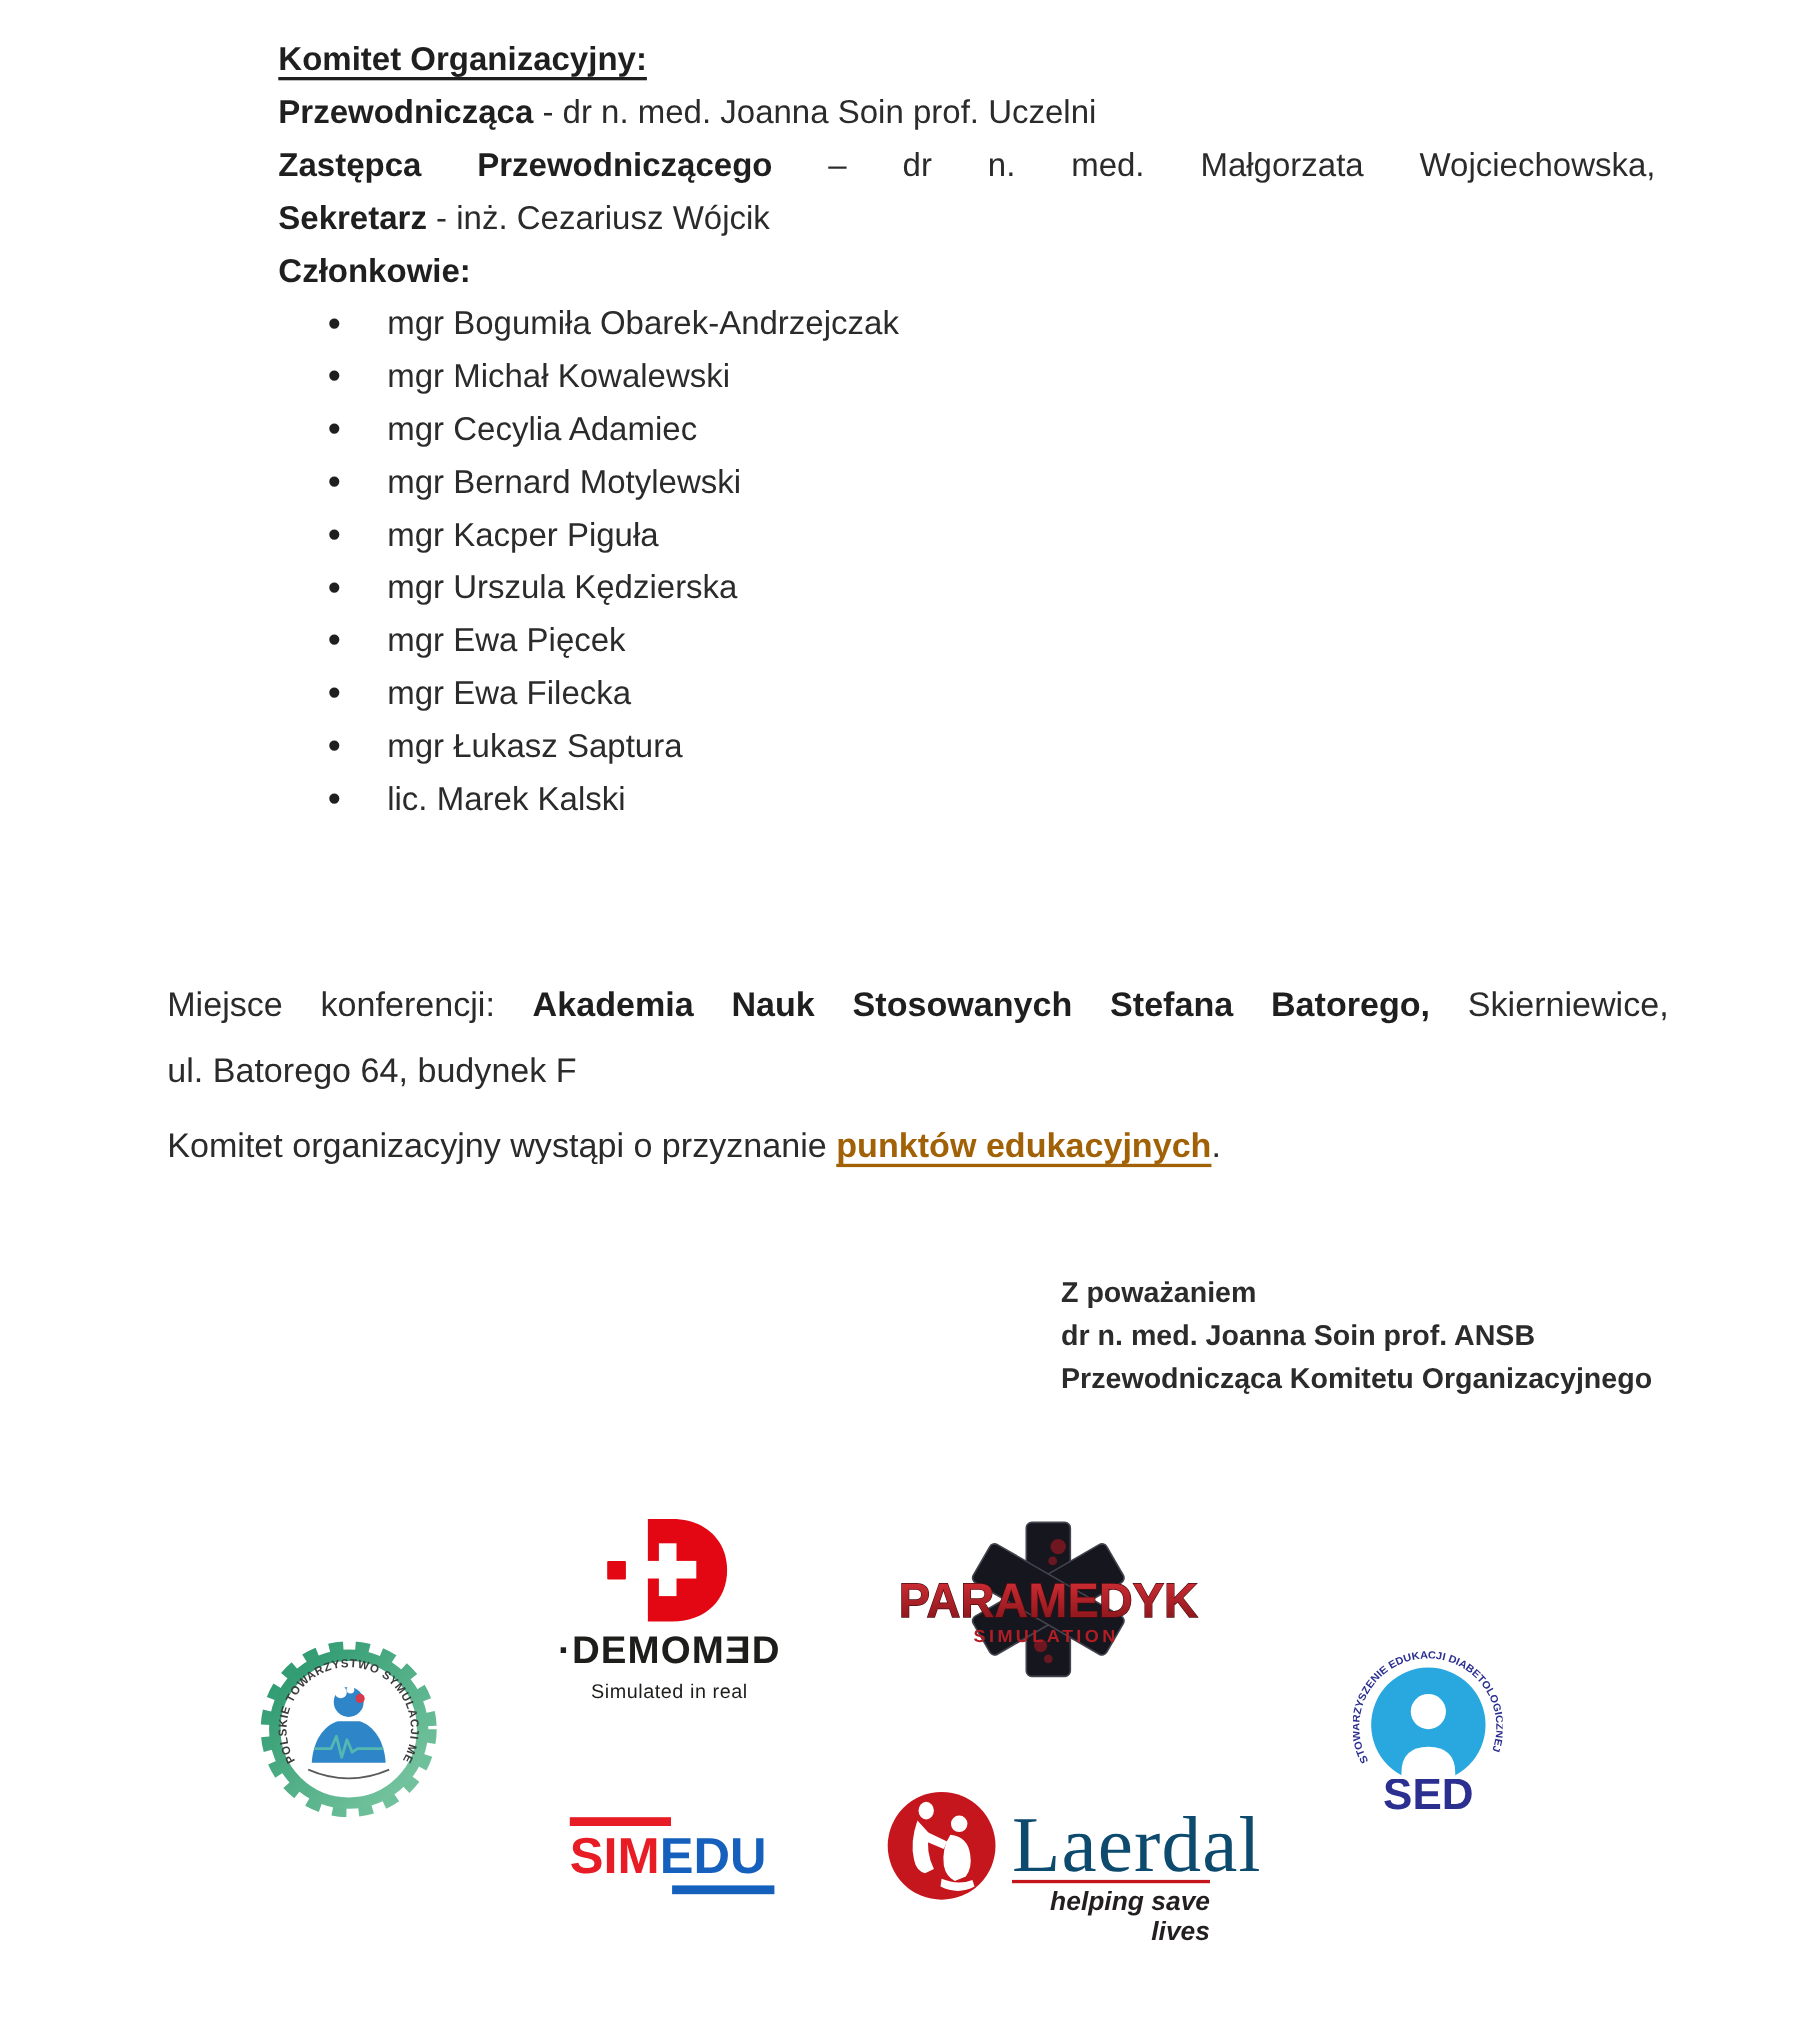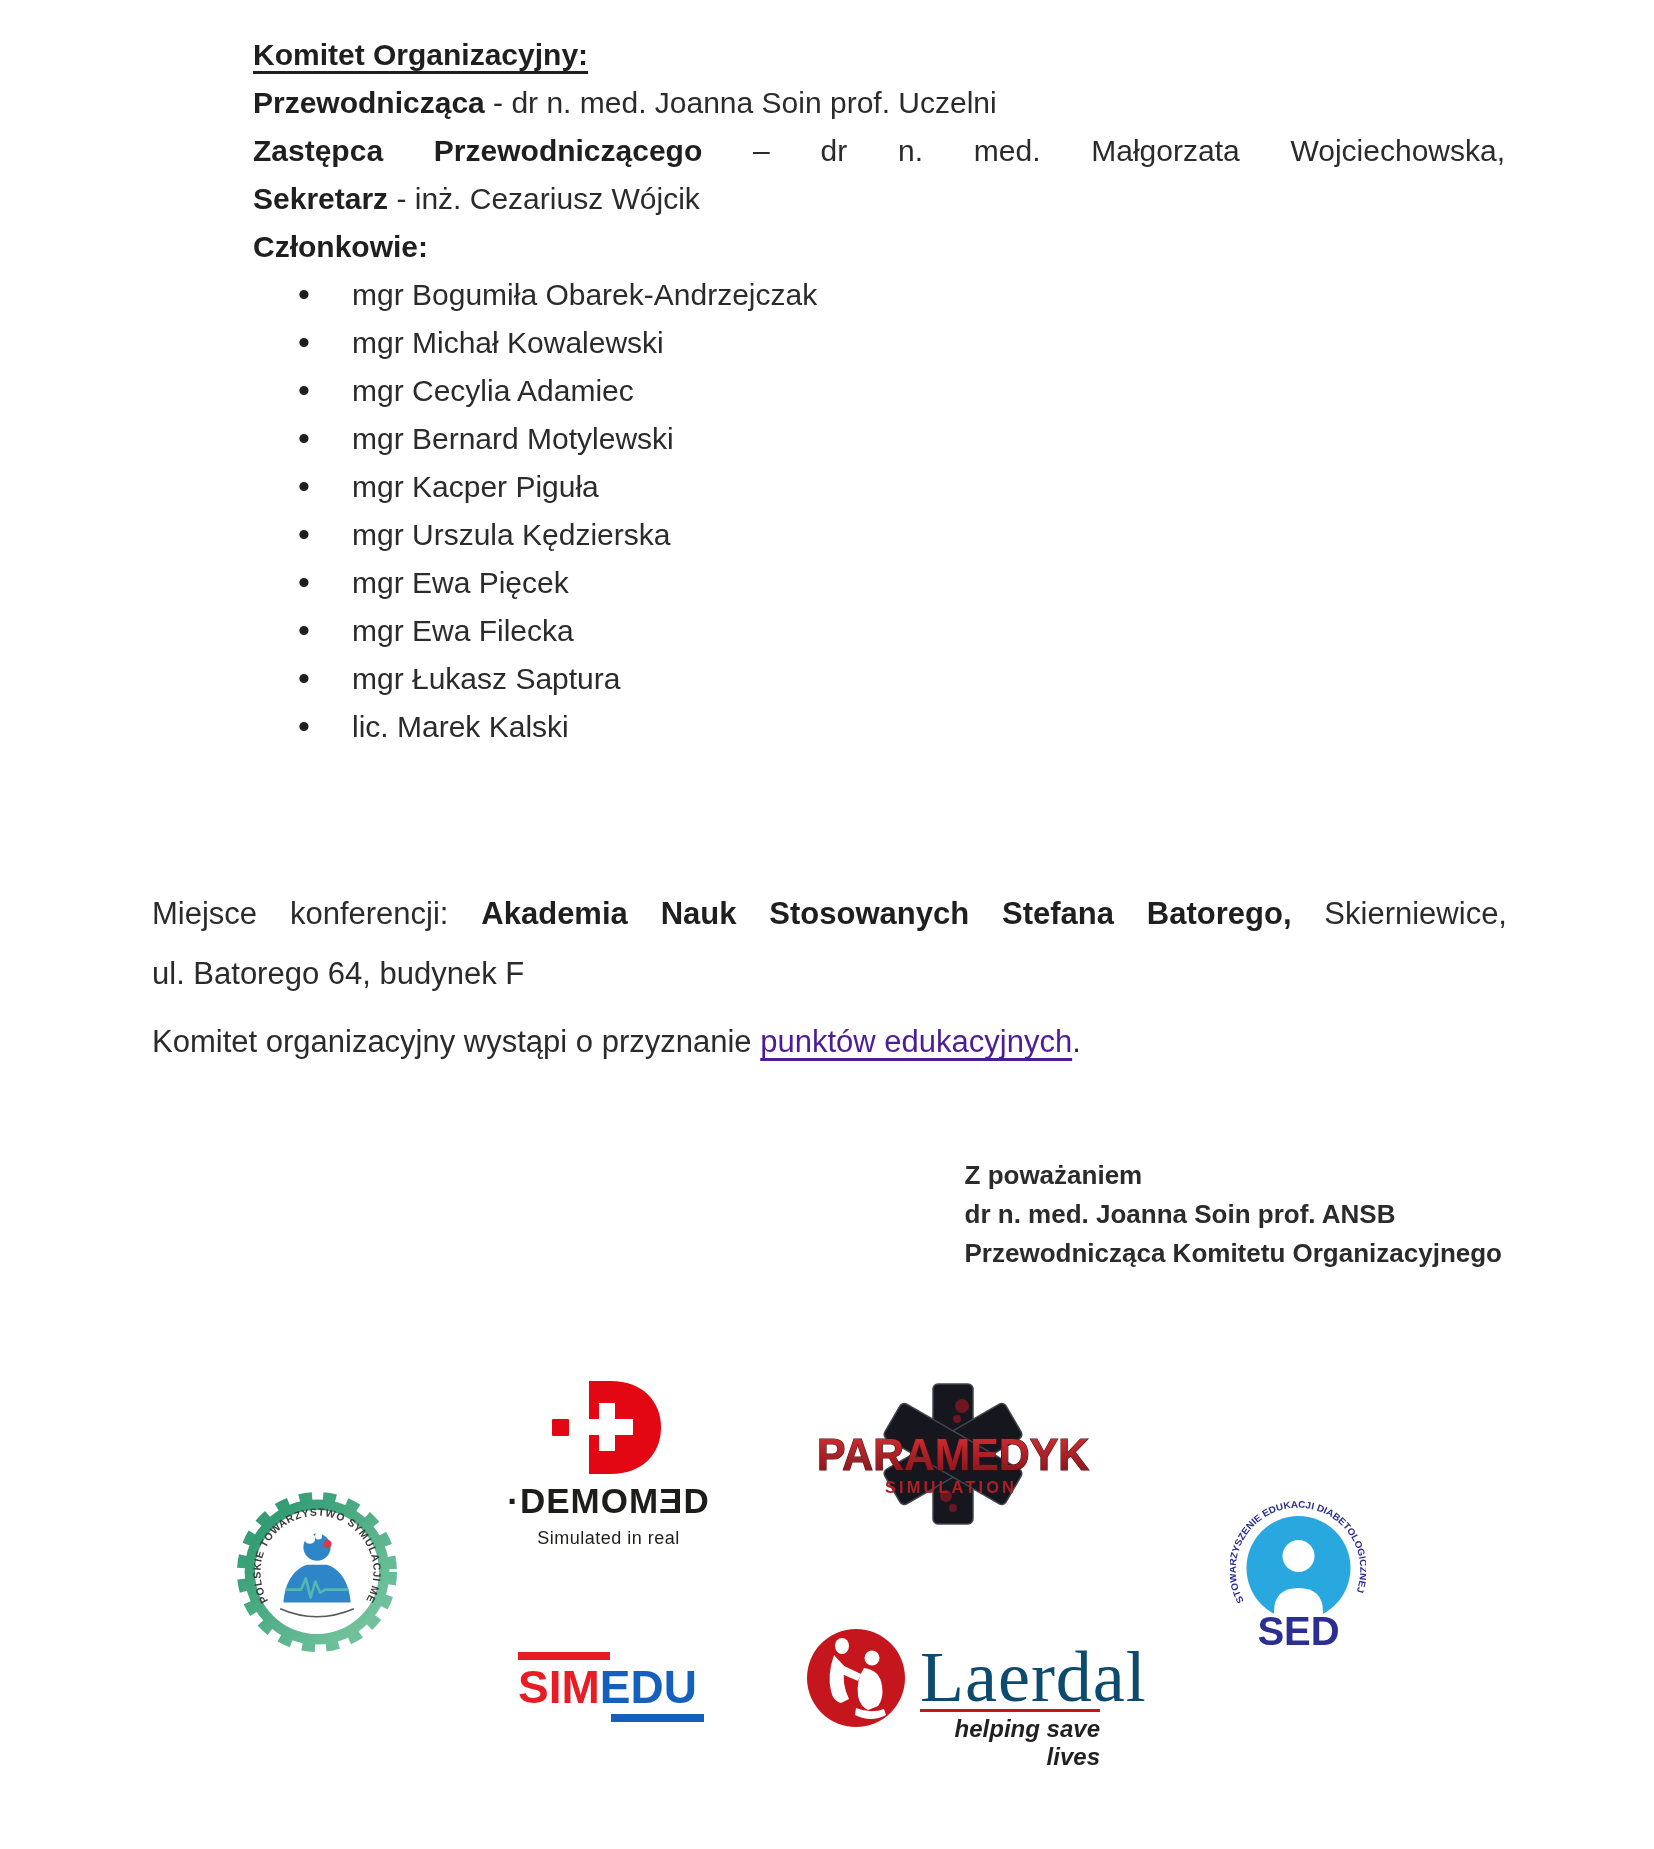--- a/index.html
+++ b/index.html
@@ -11,24 +11,24 @@
   
   .committee { position:absolute; left:253px; right:149px; top:31px;
                font-size:30px; line-height:48px; }
   .h-underline { font-weight:700; color:#1f1f1f;
                  text-decoration:underline; text-decoration-thickness:2.5px; text-underline-offset:6px;text-align:center; }
   .b { font-weight:700; color:#1f1f1f; }
   .jline { text-align:justify; text-align-last:justify; }
   .member { position:relative; padding-left:99px; }
   .member .bullet { position:absolute; left:45px; top:-1px; font-size:34px; color:#1f1f1f; }
 
-  .venue { position:absolute; left:152px; right:147px; top:884px;
+  .venue { position:absolute; left:152px; right:137px; top:884px;
            font-size:31px; line-height:60px; }
   .credits { margin-top:8px; }
-  .emph-underline { font-weight:400; color:#4c1d95;
+  .emph-underline { font-weight:700; color:#a16207;
                     text-decoration:underline; text-decoration-thickness:2.5px; text-underline-offset:6px; }
 
   .signature { position:absolute; right:152px; top:1156px; text-align:left;
                font-size:26px; line-height:39px; font-weight:700; color:#2b2b2b; }
 
   
   .logo { position:absolute; }
   .ptsm-logo    { left:233px; top:1492px; width:168px; height:160px; }
   .demomed-logo { left:500px; top:1380px; width:217px; text-align:center; }
   .demomed-mark { display:block; margin:0 auto; }

